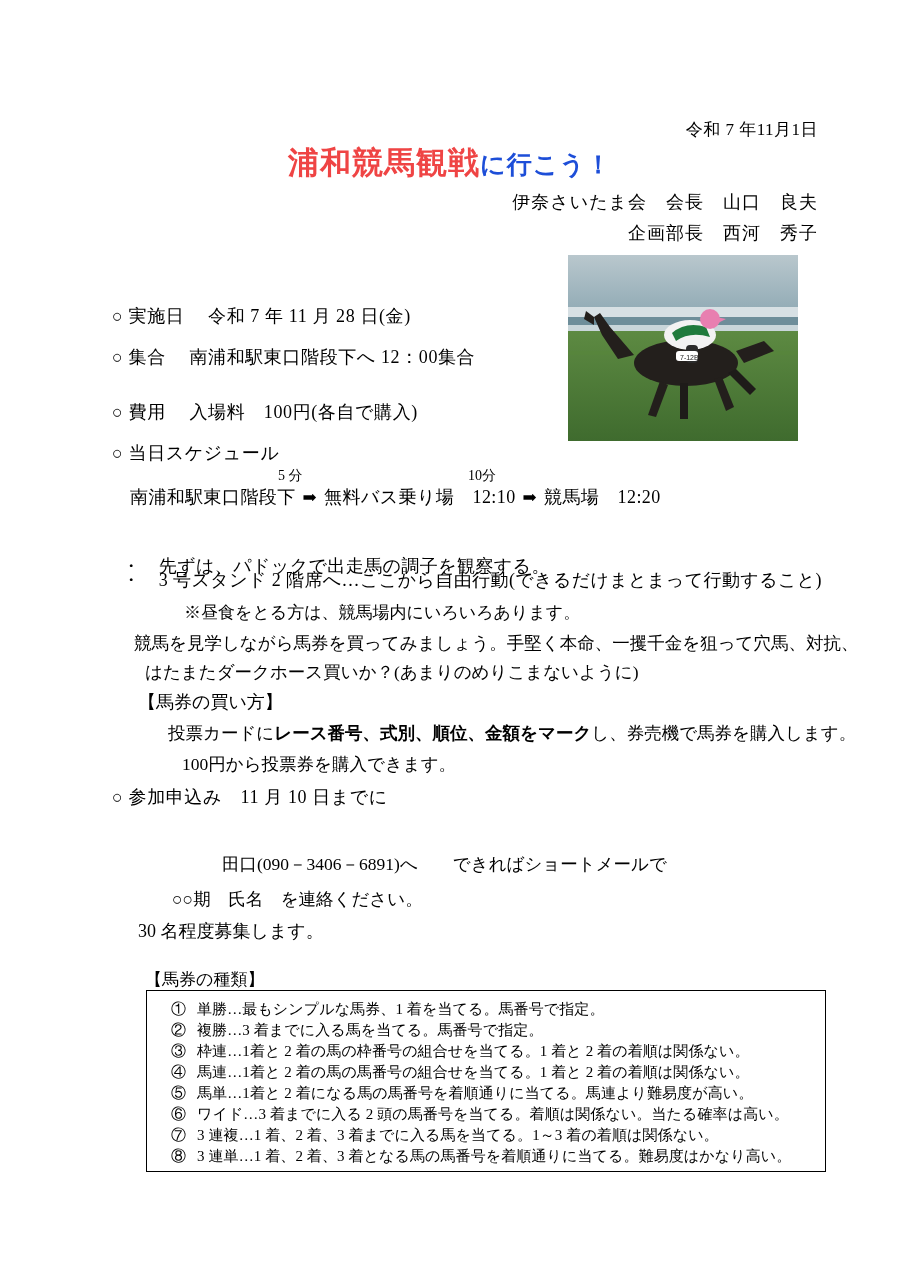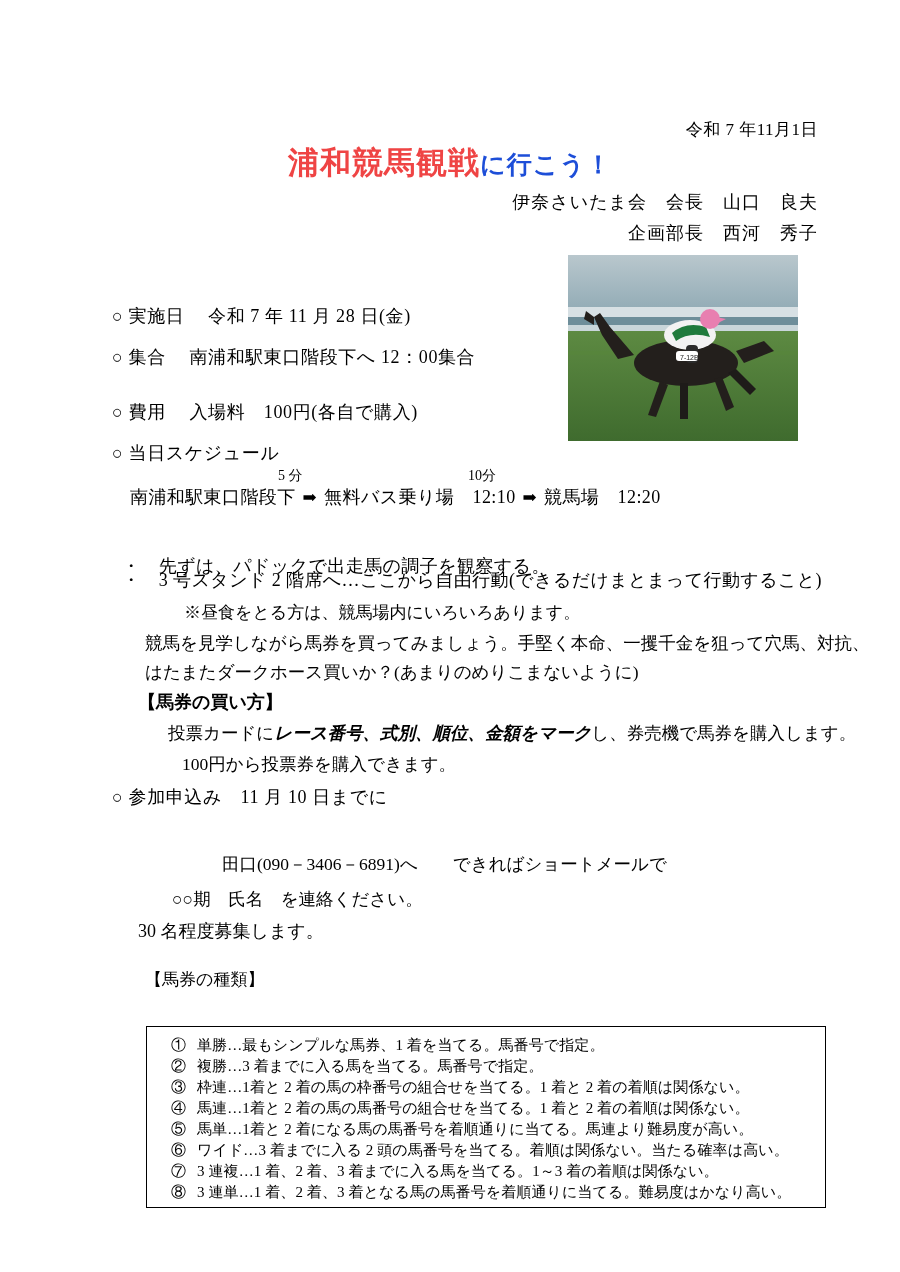--- a/index.html
+++ b/index.html
@@ -111,39 +111,39 @@
 
   .bullet {
     position: absolute;
     font-size: 18px;
     letter-spacing: 0.4px;
     white-space: nowrap;
   }
   .b1 { left: 122px; top: 538px; margin-top: 16px; }
   .b2 { left: 122px; top: 568px; }
   .note1 { position: absolute; left: 184px; top: 601px; font-size: 17px; white-space: nowrap; }
-  .para1 { position: absolute; left: 145px; top: 631px; font-size: 17.5px; white-space: nowrap; }
+  .para1 { position: absolute; left: 134px; top: 631px; font-size: 17.5px; white-space: nowrap; }
   .para2 { position: absolute; left: 145px; top: 660px; font-size: 17.5px; white-space: nowrap; }
-  .head-kaikata { position: absolute; left: 138px; top: 690px; font-size: 18px; font-weight: bold; white-space: nowrap; }
+  .head-kaikata { position: absolute; left: 138px; top: 690px; font-size: 18px; font-weight: normal; white-space: nowrap; }
   .para3 { position: absolute; left: 168px; top: 721px; font-size: 17.5px; white-space: nowrap; }
-  .para3 .em { font-style: italic; font-weight: bold; }
+  .para3 .em { font-weight: bold; }
   .para4 { position: absolute; left: 182px; top: 752px; font-size: 17.5px; white-space: nowrap; }
 
   .i5 { left: 112px; top: 784px; }
   .apply1 { position: absolute; left: 152px; top: 817px; font-size: 17.5px; white-space: nowrap; }
   .apply2 { position: absolute; left: 222px; top: 852px; font-size: 17.5px; white-space: nowrap; }
   .apply3 { position: absolute; left: 172px; top: 887px; font-size: 17.5px; white-space: nowrap; }
   .apply4 { position: absolute; left: 138px; top: 919px; font-size: 18px; white-space: nowrap; }
 
   .head-shurui { position: absolute; left: 145px; top: 968px; font-size: 17px; font-weight: normal; white-space: nowrap; }
 
   .types-box {
     position: absolute;
     left: 146px;
-    top: 1026px;
+    top: 990px;
     width: 680px;
     height: 182px;
     border: 1px solid #000;
     box-sizing: border-box;
     padding: 8px 15px 0 0;
   }
   .types-box ol {
     margin: 0;
     padding: 0;
     list-style: none;

